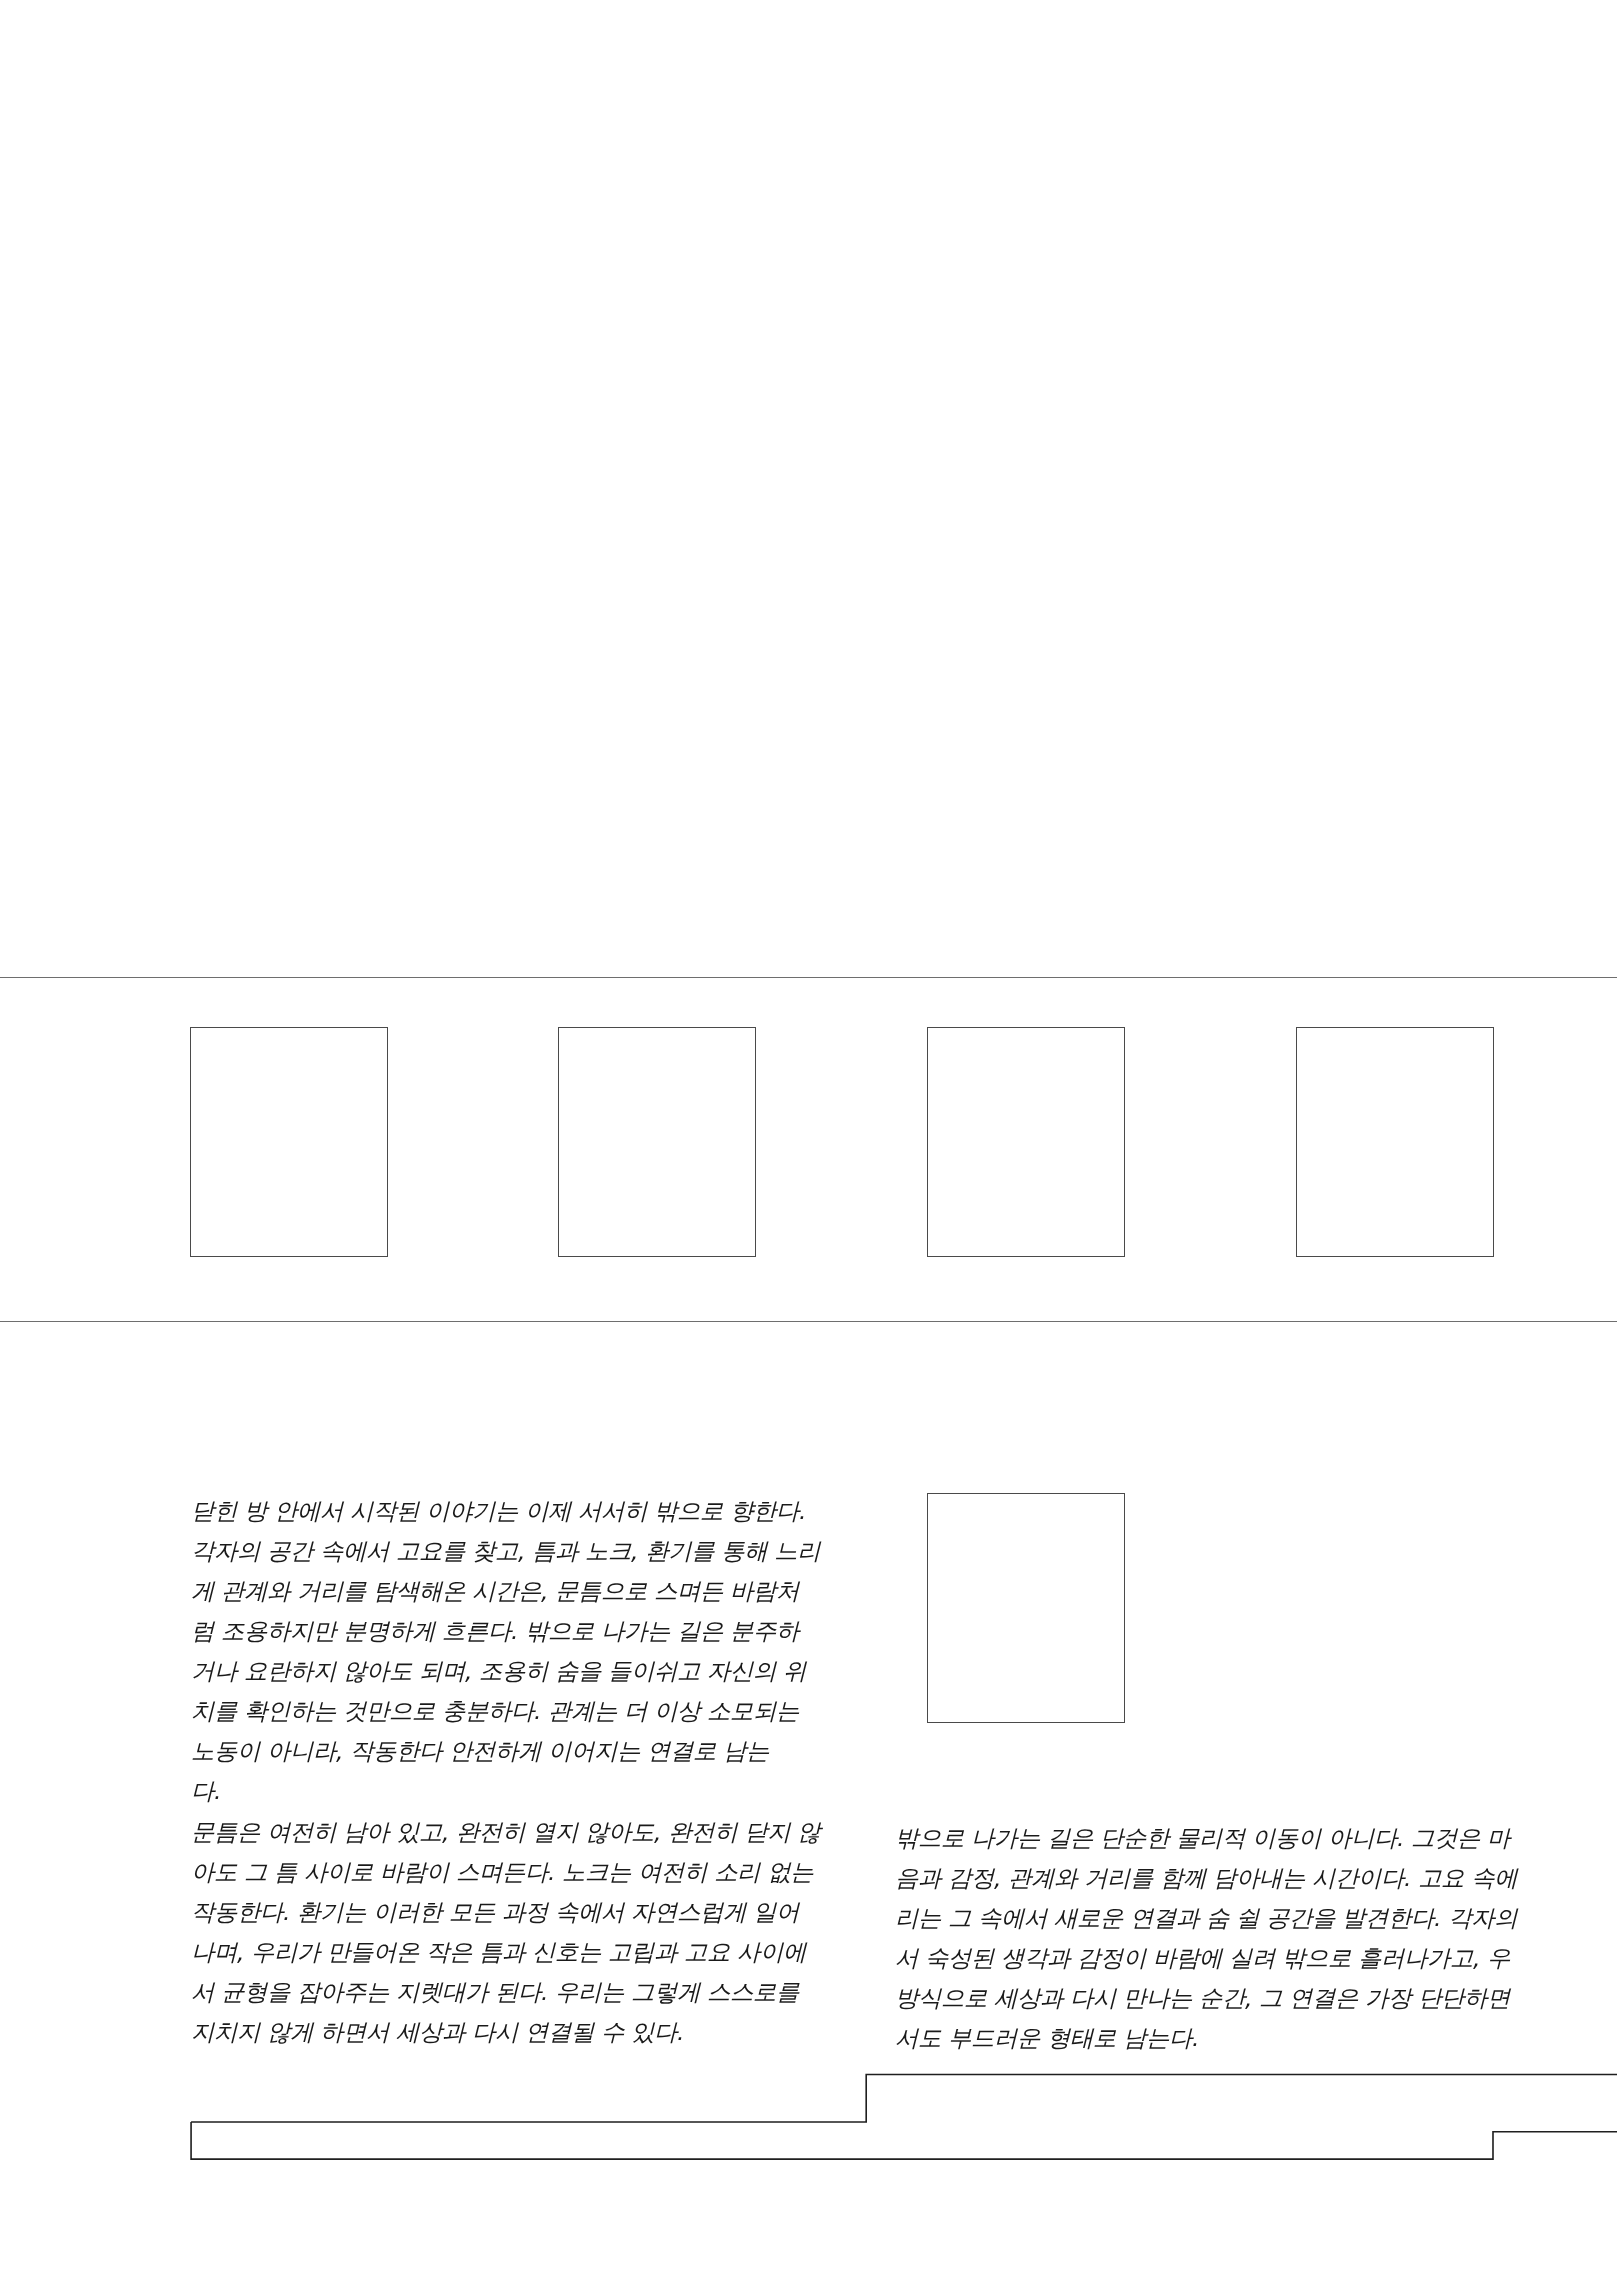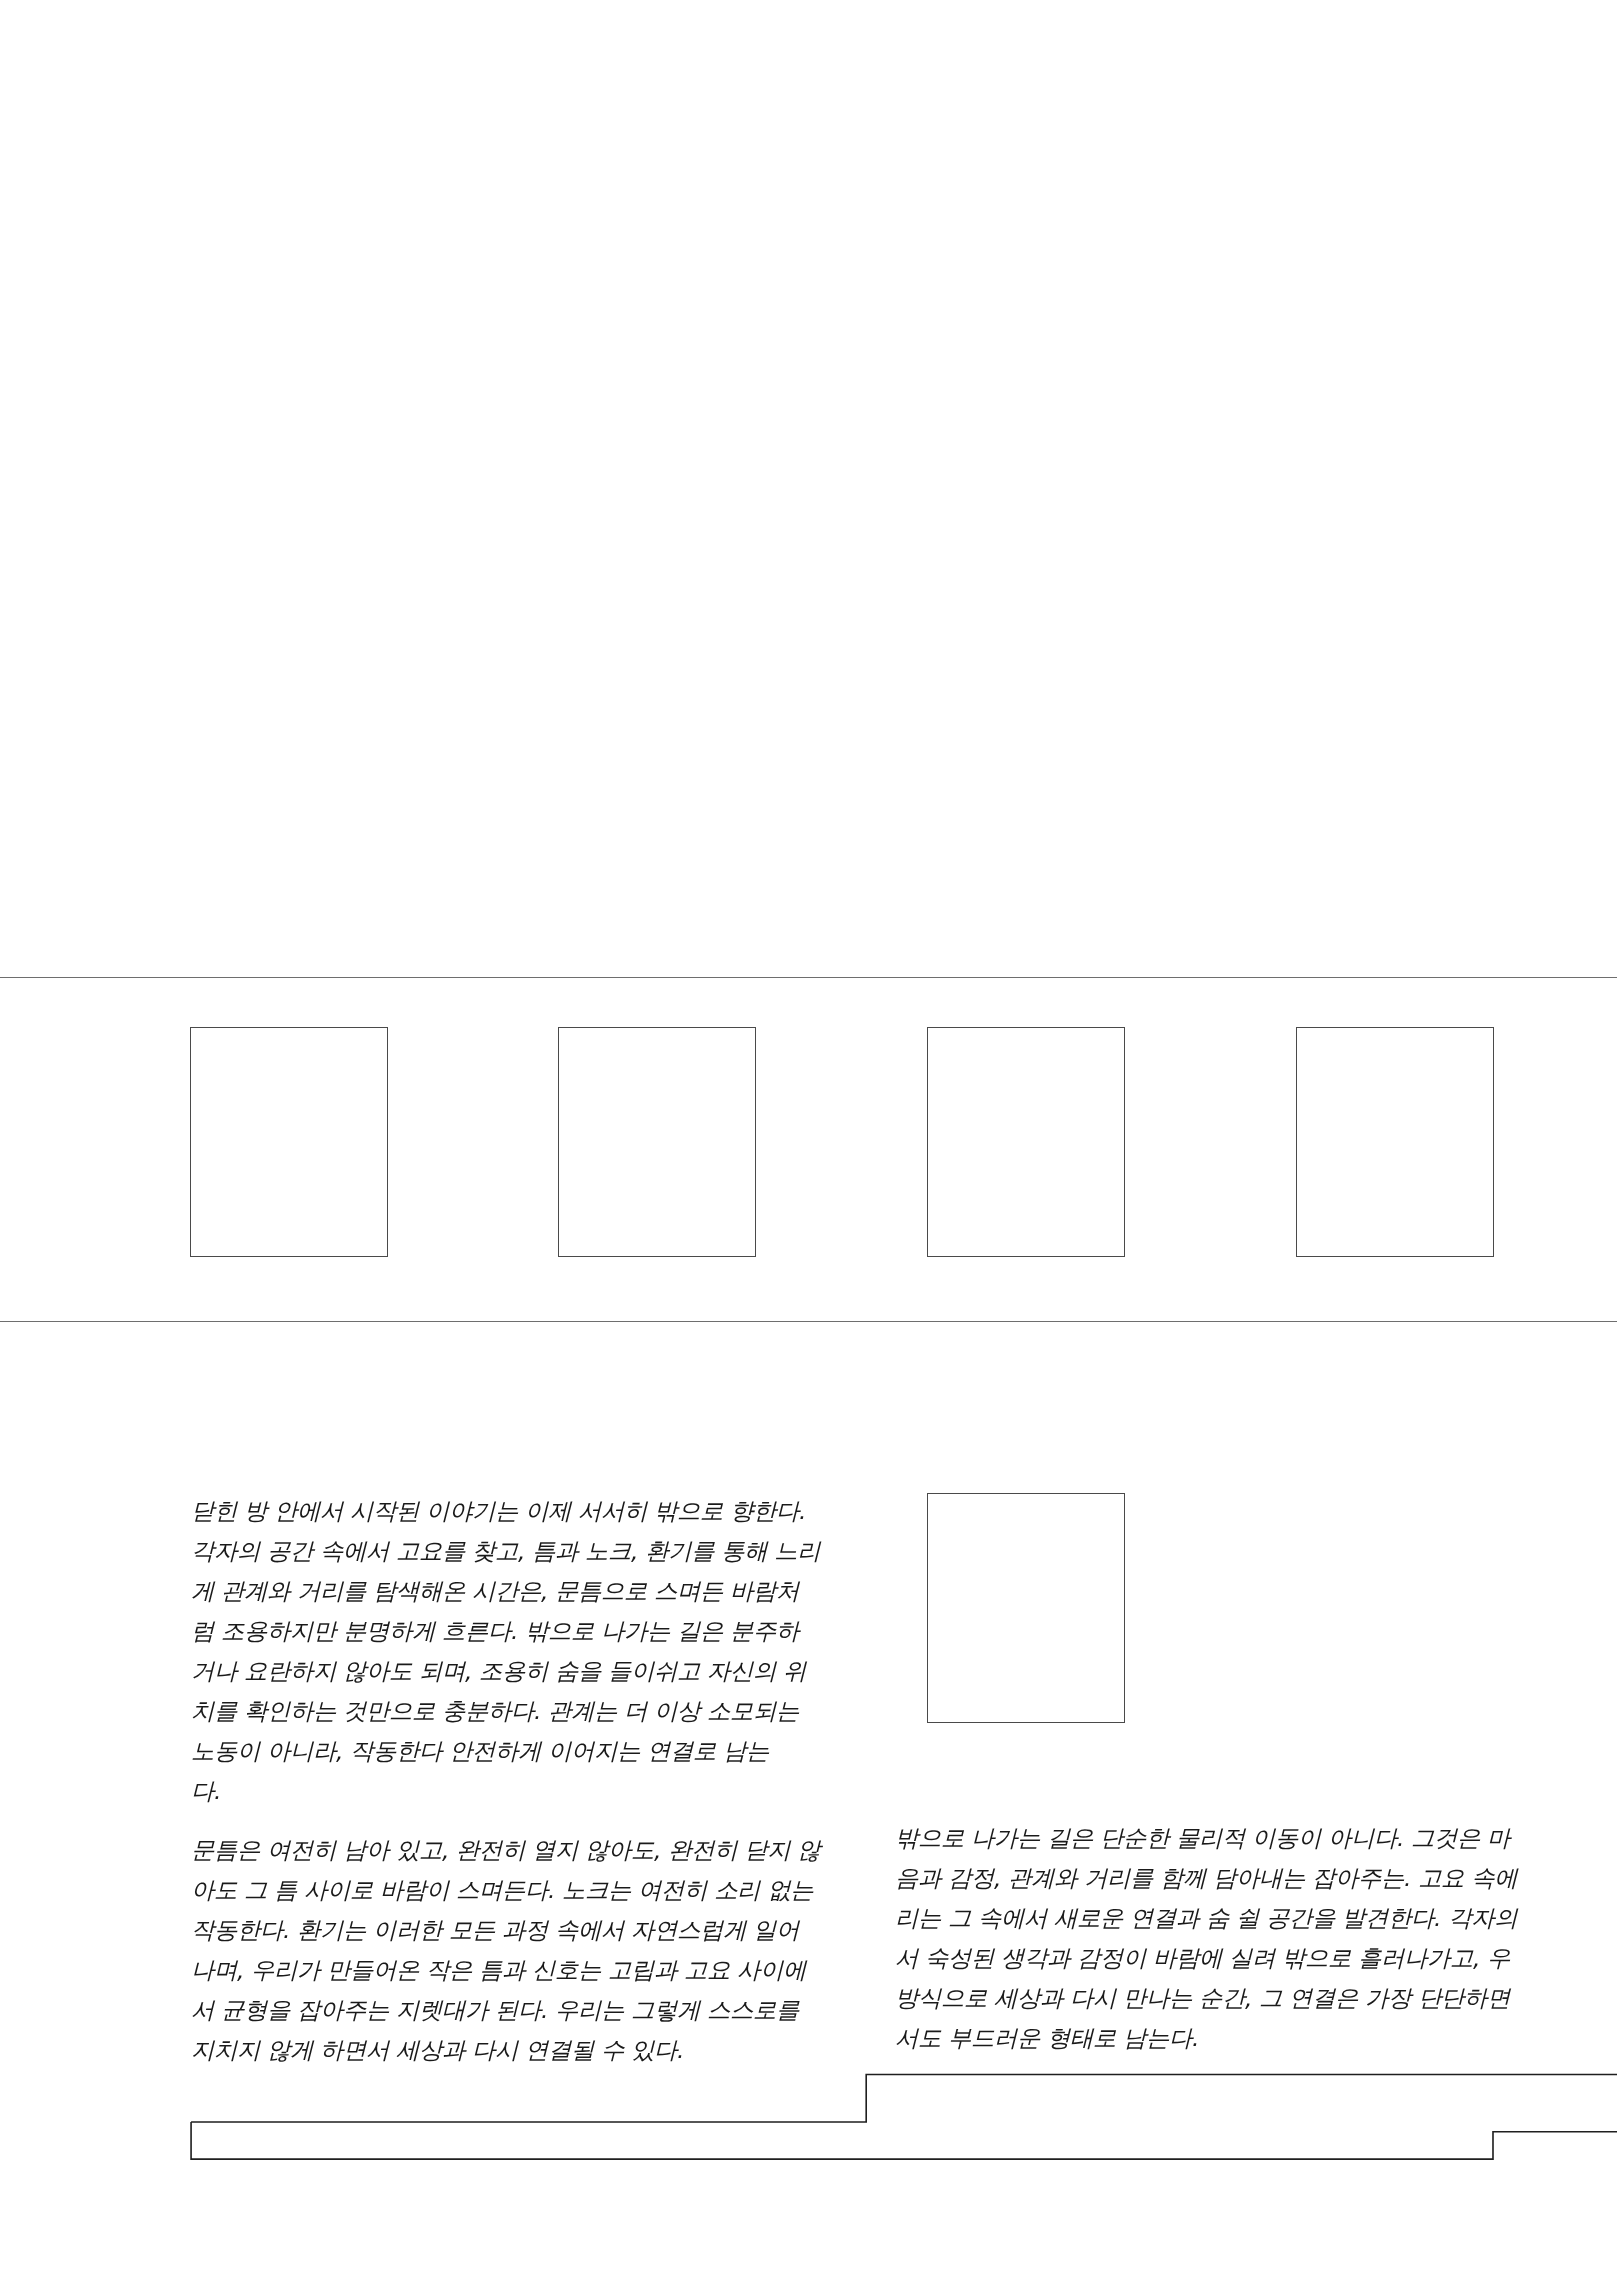--- a/index.html
+++ b/index.html
@@ -31,34 +31,34 @@
   <p>
     <span class="line">닫힌 방 안에서 시작된 이야기는 이제 서서히 밖으로 향한다.</span>
     <span class="line">각자의 공간 속에서 고요를 찾고, 틈과 노크, 환기를 통해 느리</span>
     <span class="line">게 관계와 거리를 탐색해온 시간은, 문틈으로 스며든 바람처</span>
     <span class="line">럼 조용하지만 분명하게 흐른다. 밖으로 나가는 길은 분주하</span>
     <span class="line">거나 요란하지 않아도 되며, 조용히 숨을 들이쉬고 자신의 위</span>
     <span class="line">치를 확인하는 것만으로 충분하다. 관계는 더 이상 소모되는</span>
     <span class="line">노동이 아니라, 작동한다 안전하게 이어지는 연결로 남는</span>
     <span class="line">다.</span>
   </p>
-  <p style="margin-top:19px;">
+  <p style="margin-top:1px;">
     <span class="line">문틈은 여전히 남아 있고, 완전히 열지 않아도, 완전히 닫지 않</span>
     <span class="line">아도 그 틈 사이로 바람이 스며든다. 노크는 여전히 소리 없는</span>
     <span class="line">작동한다. 환기는 이러한 모든 과정 속에서 자연스럽게 일어</span>
     <span class="line">나며, 우리가 만들어온 작은 틈과 신호는 고립과 고요 사이에</span>
     <span class="line">서 균형을 잡아주는 지렛대가 된다. 우리는 그렇게 스스로를</span>
     <span class="line">지치지 않게 하면서 세상과 다시 연결될 수 있다.</span>
   </p>
 </div>
 
 <div class="col" style="left:895px; top:1818px; width:628px;">
   <p>
     <span class="line">밖으로 나가는 길은 단순한 물리적 이동이 아니다. 그것은 마</span>
-    <span class="line">음과 감정, 관계와 거리를 함께 담아내는 잡아주는. 고요 속에</span>
+    <span class="line">음과 감정, 관계와 거리를 함께 담아내는 시간이다. 고요 속에</span>
     <span class="line">리는 그 속에서 새로운 연결과 숨 쉴 공간을 발견한다. 각자의</span>
     <span class="line">서 숙성된 생각과 감정이 바람에 실려 밖으로 흘러나가고, 우</span>
     <span class="line">방식으로 세상과 다시 만나는 순간, 그 연결은 가장 단단하면</span>
     <span class="line">서도 부드러운 형태로 남는다.</span>
   </p>
 </div>
 
 <svg class="steps" width="1618" height="2284" viewBox="0 0 2008 2835">
   <polyline points="237,2634 1075,2634 1075,2575 2008,2575" fill="none" stroke="#1f1f1f" stroke-width="2"></polyline>
   <polyline points="237,2634 237,2680 1853,2680 1853,2646 2008,2646" fill="none" stroke="#1f1f1f" stroke-width="2"></polyline>

